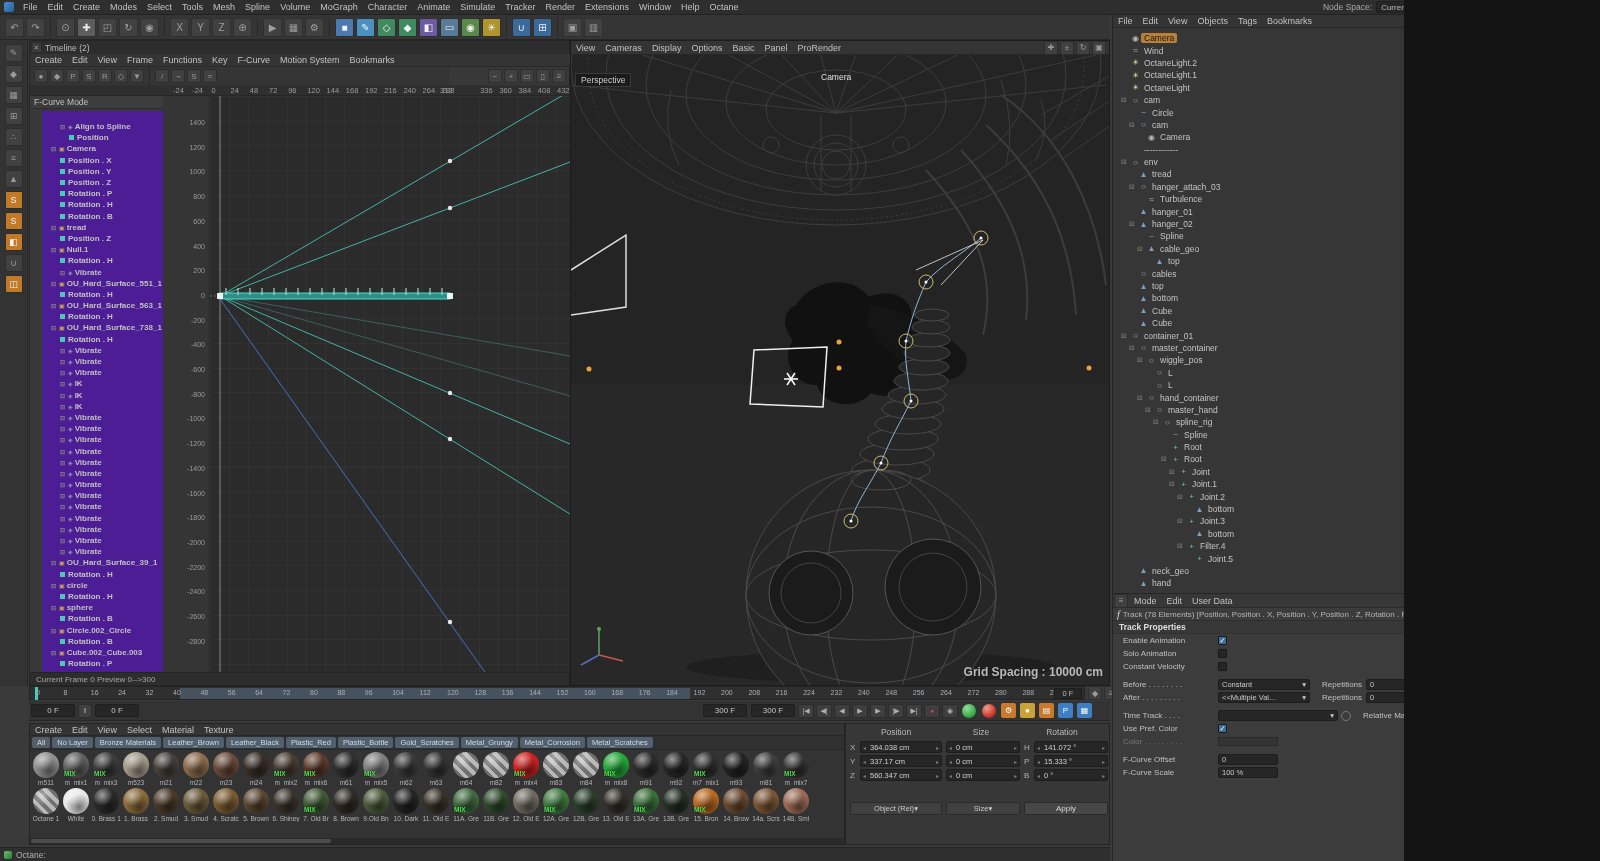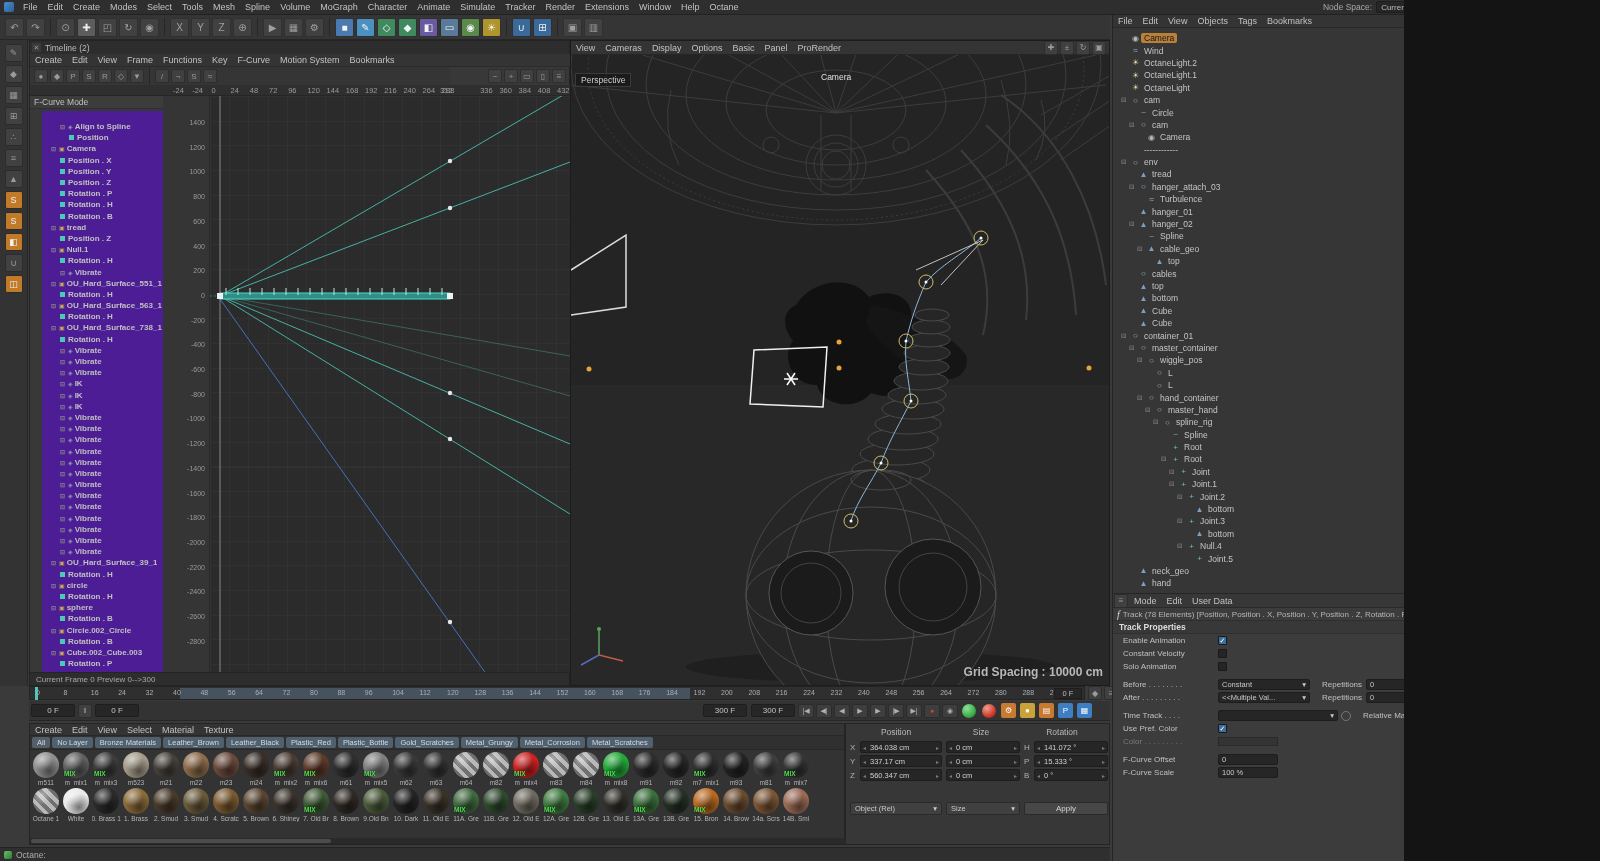--- a/index.html
+++ b/index.html
@@ -91,21 +91,21 @@
 #coord-heads span{text-align:center;}
 .ccol{position:absolute;top:16px;}
 #coord-pos{left:4px;width:92px;}
 #coord-size{left:100px;width:74px;}
 #coord-rot{left:178px;width:84px;}
 .crow{display:flex;align-items:center;height:14px;}
 .caxis{width:10px;font-size:8px;color:#b0b0b0;}
 .cfield{flex:1;height:12px;background:#262626;border:1px solid #1d1d1d;border-radius:2px;display:flex;align-items:center;font-size:7.5px;color:#cfcfcf;}
 .cfield .arrL,.cfield .arrR{width:7px;font-size:6px;color:#777;text-align:center;flex:none;}
 .cfield .cfval{flex:1;text-align:left;padding-left:2px;white-space:nowrap;overflow:hidden;}
-.cdrop{position:absolute;height:13px;background:#404040;border:1px solid #2a2a2a;border-radius:2px;font-size:7.5px;color:#c8c8c8;display:flex;align-items:center;justify-content:space-between;padding:0 4px;}
+.cdrop{position:absolute;height:13px;background:#404040;border:1px solid #2a2a2a;border-radius:2px;font-size:7.5px;color:#c8c8c8;display:flex;align-items:center;justify-content:center;padding:0 4px;}
 #coord-apply{position:absolute;left:178px;top:78px;width:84px;height:13px;background:#474747;border:1px solid #2a2a2a;border-radius:2px;font-size:8px;color:#d5d5d5;display:flex;align-items:center;justify-content:center;}
 
 #right-panel{position:absolute;left:1112px;top:15px;width:482px;height:846px;background:#353535;border-left:1px solid #242424;}
 #om-menus{height:13px;background:#343434;display:flex;align-items:center;border-bottom:1px solid #282828;}
 #om-corner{margin-left:auto;display:flex;padding-right:3px;}
 #om-tree{position:absolute;left:0;top:13px;width:482px;height:565px;background:#363636;overflow:hidden;padding-top:4px;}
 .omrow{height:12.4px;display:flex;align-items:center;font-size:8.5px;color:#c4c4c4;white-space:nowrap;padding-left:8px;}
 .omexp{width:9px;font-size:6.5px;color:#8a8a8a;flex:none;}
 .omic{width:11px;font-size:8px;flex:none;text-align:center;}
 .omlbl{padding:0 3px;border-radius:2px;}
@@ -1815,21 +1815,21 @@
         <div class="omrow" style="position: relative;">
           <span style="width: 64px; flex: 0 0 auto;"></span>
           <span class="omexp"></span>
           <span class="omic" style="color: rgb(127, 159, 192);">▲</span>
           <span class="omlbl">bottom</span>
         </div>
         <div class="omrow" style="position: relative;">
           <span style="width: 56px; flex: 0 0 auto;"></span>
           <span class="omexp">⊟</span>
           <span class="omic" style="color: rgb(111, 192, 176);">+</span>
-          <span class="omlbl">Null.4</span>
+          <span class="omlbl">Filter.4</span>
         </div>
         <div class="omrow" style="position: relative;">
           <span style="width: 64px; flex: 0 0 auto;"></span>
           <span class="omexp"></span>
           <span class="omic" style="color: rgb(111, 192, 176);">+</span>
           <span class="omlbl">Joint.5</span>
         </div>
         <div class="omrow" style="position: relative;">
           <span style="width: 8px; flex: 0 0 auto;"></span>
           <span class="omexp"></span>
@@ -1877,25 +1877,25 @@
         <span id="am-fx">f</span>
         <span id="am-trackinfo">Track (78 Elements) [Position, Position . X, Position . Y, Position . Z, Rotation . P, Rotation . H, Rotation . B, Position . Z, Rotation . H, Position Ampli</span>
       </div>
       <div id="am-section">Track Properties</div>
 
       <div class="amrow">
           <span class="amlabel">Enable Animation</span>
           <span class="checkbox on">✓</span>
         </div>
       <div class="amrow">
+          <span class="amlabel">Solo Animation</span>
+          <span class="checkbox"></span>
+        </div>
+      <div class="amrow">
           <span class="amlabel">Constant Velocity</span>
-          <span class="checkbox"></span>
-        </div>
-      <div class="amrow">
-          <span class="amlabel">Solo Animation</span>
           <span class="checkbox"></span>
         </div>
       <div class="amspace"></div>
       <div class="amrow">
         <span class="amlabel">Before . . . . . . . .</span>
         <div class="amdrop" style="width:92px">
             <span>Constant</span>
             <span>▾</span>
           </div>
         <span class="replabel">Repetitions</span>

